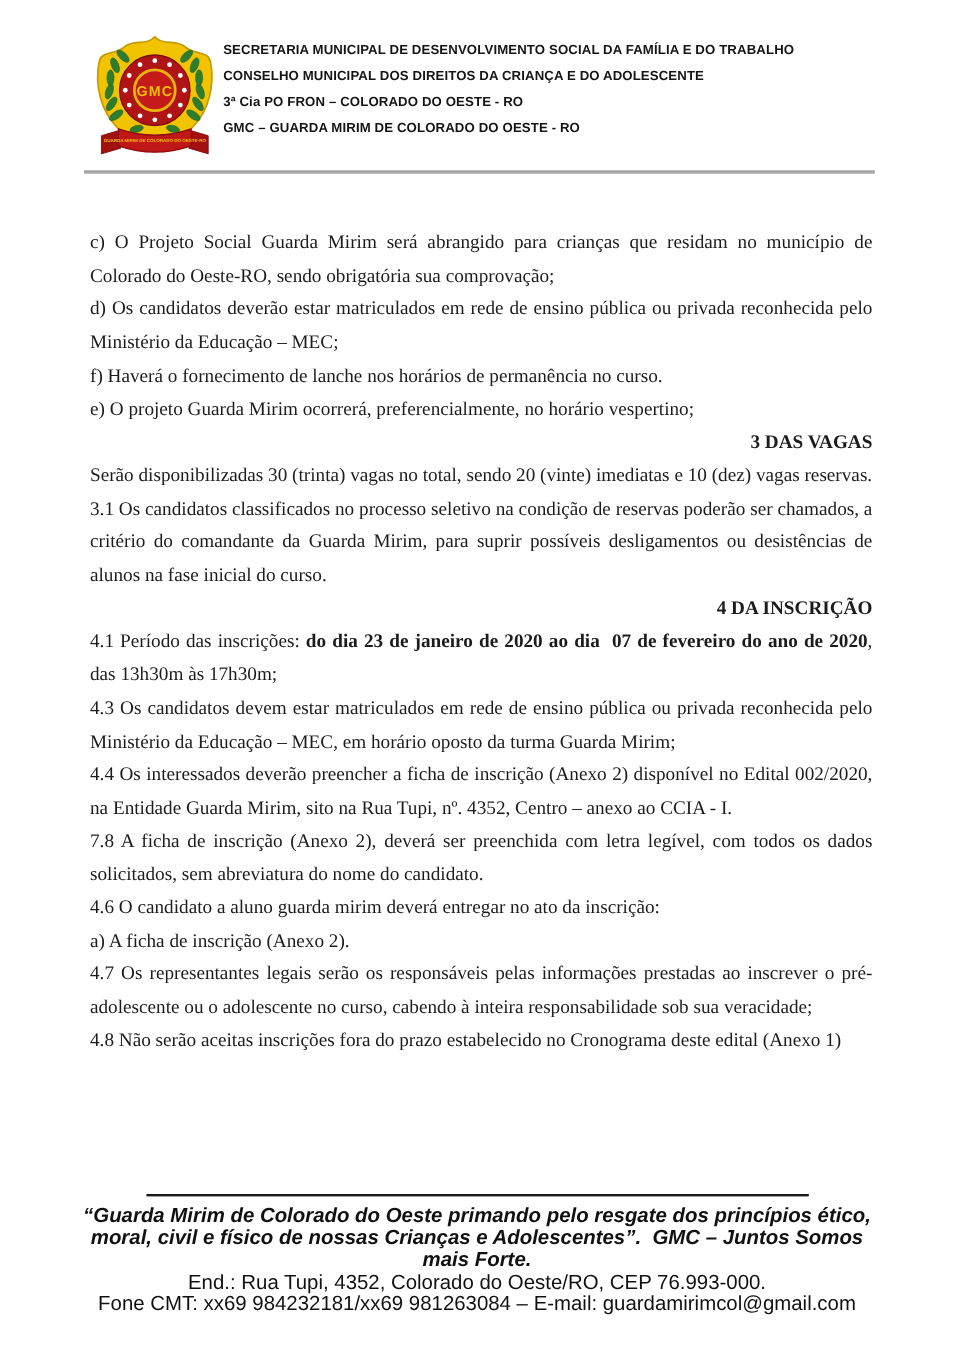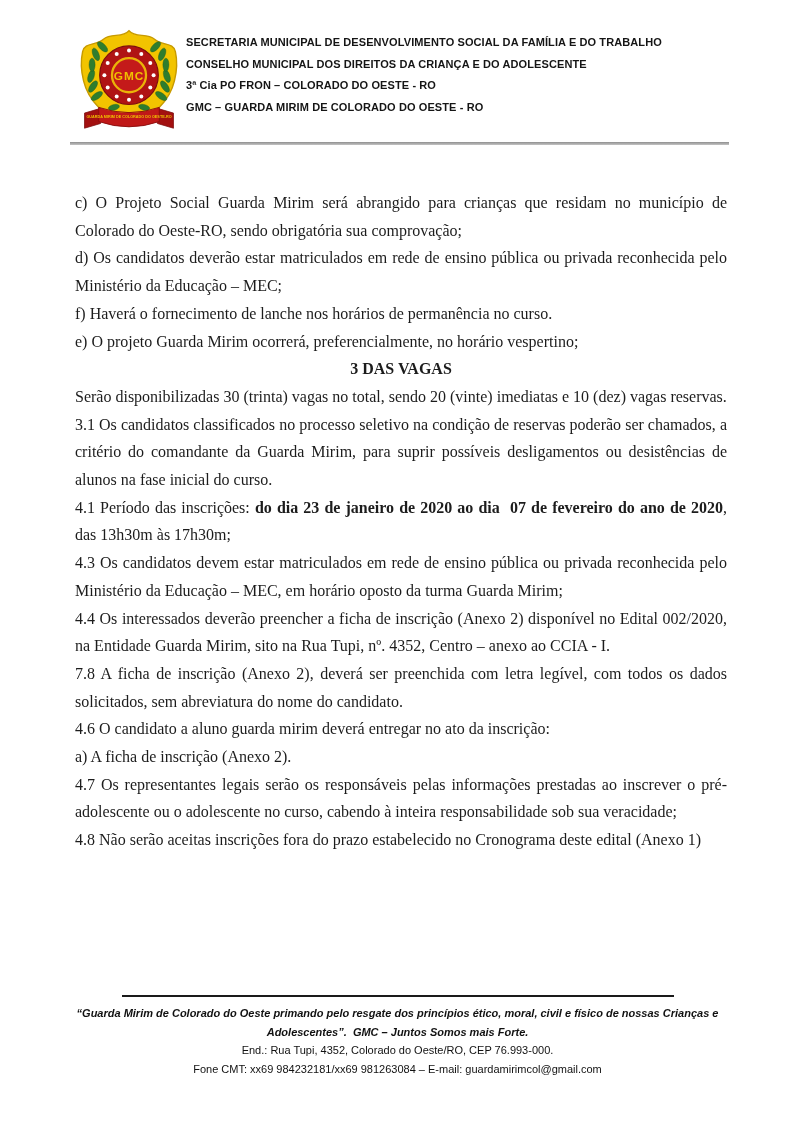--- a/index.html
+++ b/index.html
@@ -42,37 +42,37 @@
     background: linear-gradient(#8f8f8f, #c4c4c4);
   }
   
   .doc-body {
     margin: 44px 68px 8px 75px;
     font-size: 16px;
     line-height: 27.7px;
     text-align: justify;
   }
   .doc-body p { margin: 0; }
-  .doc-body p.heading { font-weight: bold; text-align: center; }
+  .doc-body p.heading { font-weight: bold; text-align: right; }
   .doc-body .bold { font-weight: bold; }
   
   .footer {
     position: absolute;
     top: 995px;
     left: 0;
     width: 100%;
   }
   .footer-rule {
     width: 552px;
     margin: 0 auto 7px auto;
     border-top: 2px solid #1a1a1a;
   }
   .footer-text {
     font-family: "Liberation Sans", sans-serif;
-    font-size: 11px;
+    font-size: 17px;
     line-height: 18.5px;
     text-align: center;
     color: #111111;
   }
   .footer-quote {
     font-weight: bold;
     font-style: italic;
     margin: 0 55px;
   }
   .footer-address, .footer-contact { font-weight: normal; }
@@ -151,20 +151,21 @@
   <div class="header-rule"></div>
 
   <main class="doc-body">
       <p><span>c) O Projeto Social Guarda Mirim será abrangido para crianças que residam no município de Colorado do Oeste-RO, sendo obrigatória sua comprovação;</span></p>
       <p><span>d) Os candidatos deverão estar matriculados em rede de ensino pública ou privada reconhecida pelo Ministério da Educação – MEC;</span></p>
       <p><span>f) Haverá o fornecimento de lanche nos horários de permanência no curso.</span></p>
       <p><span>e) O projeto Guarda Mirim ocorrerá, preferencialmente, no horário vespertino;</span></p>
       <p class="heading"><span class="bold">3 DAS VAGAS</span></p>
       <p><span>Serão disponibilizadas 30 (trinta) vagas no total, sendo 20 (vinte) imediatas e 10 (dez) vagas reservas.</span></p>
       <p><span>3.1 Os candidatos classificados no processo seletivo na condição de reservas poderão ser chamados, a critério do comandante da Guarda Mirim, para suprir possíveis desligamentos ou desistências de alunos na fase inicial do curso.</span></p>
+      <p class="heading"><span class="bold">4 DA INSCRIÇÃO</span></p>
       <p><span>4.1 Período das inscrições: </span><span class="bold">do dia 23 de janeiro de 2020 ao dia &nbsp;07 de fevereiro do ano de 2020</span><span>, das 13h30m às 17h30m;</span></p>
       <p><span>4.3 Os candidatos devem estar matriculados em rede de ensino pública ou privada reconhecida pelo Ministério da Educação – MEC, em horário oposto da turma Guarda Mirim;</span></p>
       <p><span>4.4 Os interessados deverão preencher a ficha de inscrição (Anexo 2) disponível no Edital 002/2020, na Entidade Guarda Mirim, sito na Rua Tupi, nº. 4352, Centro – anexo ao CCIA - I.</span></p>
       <p><span>7.8 A ficha de inscrição (Anexo 2), deverá ser preenchida com letra legível, com todos os dados solicitados, sem abreviatura do nome do candidato.</span></p>
       <p><span>4.6 O candidato a aluno guarda mirim deverá entregar no ato da inscrição:</span></p>
       <p><span>a) A ficha de inscrição (Anexo 2).</span></p>
       <p><span>4.7 Os representantes legais serão os responsáveis pelas informações prestadas ao inscrever o pré-adolescente ou o adolescente no curso, cabendo à inteira responsabilidade sob sua veracidade;</span></p>
       <p><span>4.8 Não serão aceitas inscrições fora do prazo estabelecido no Cronograma deste edital (Anexo 1)</span></p>
     </main>
 

